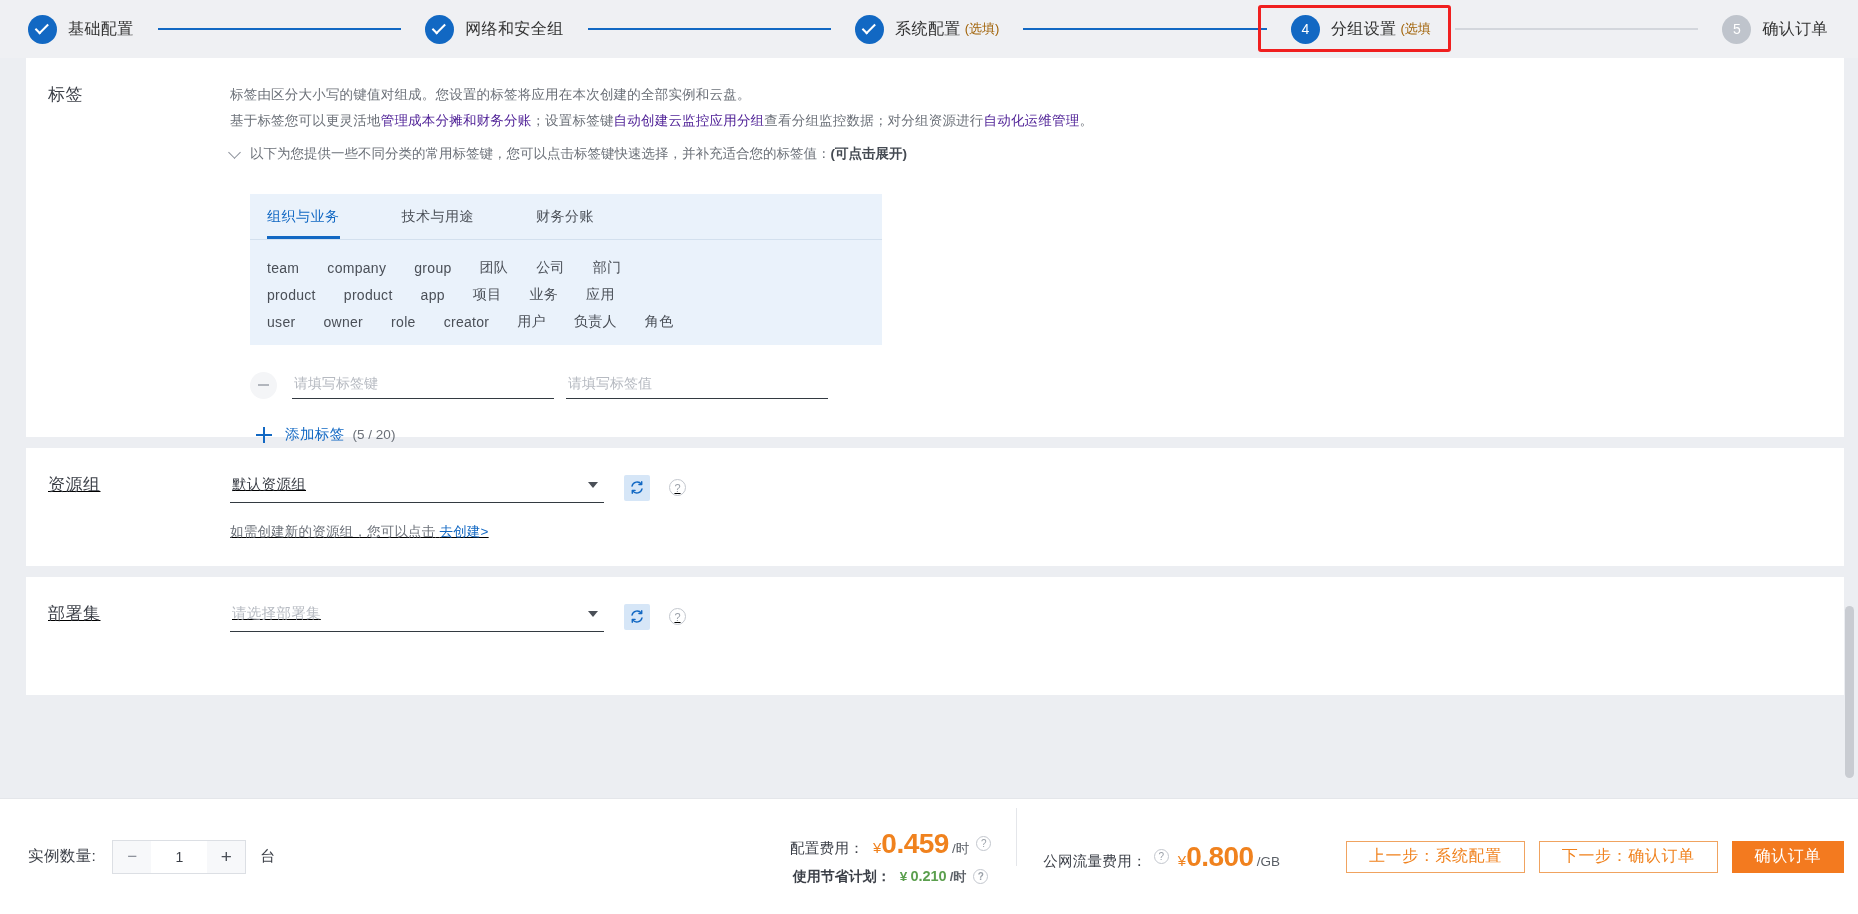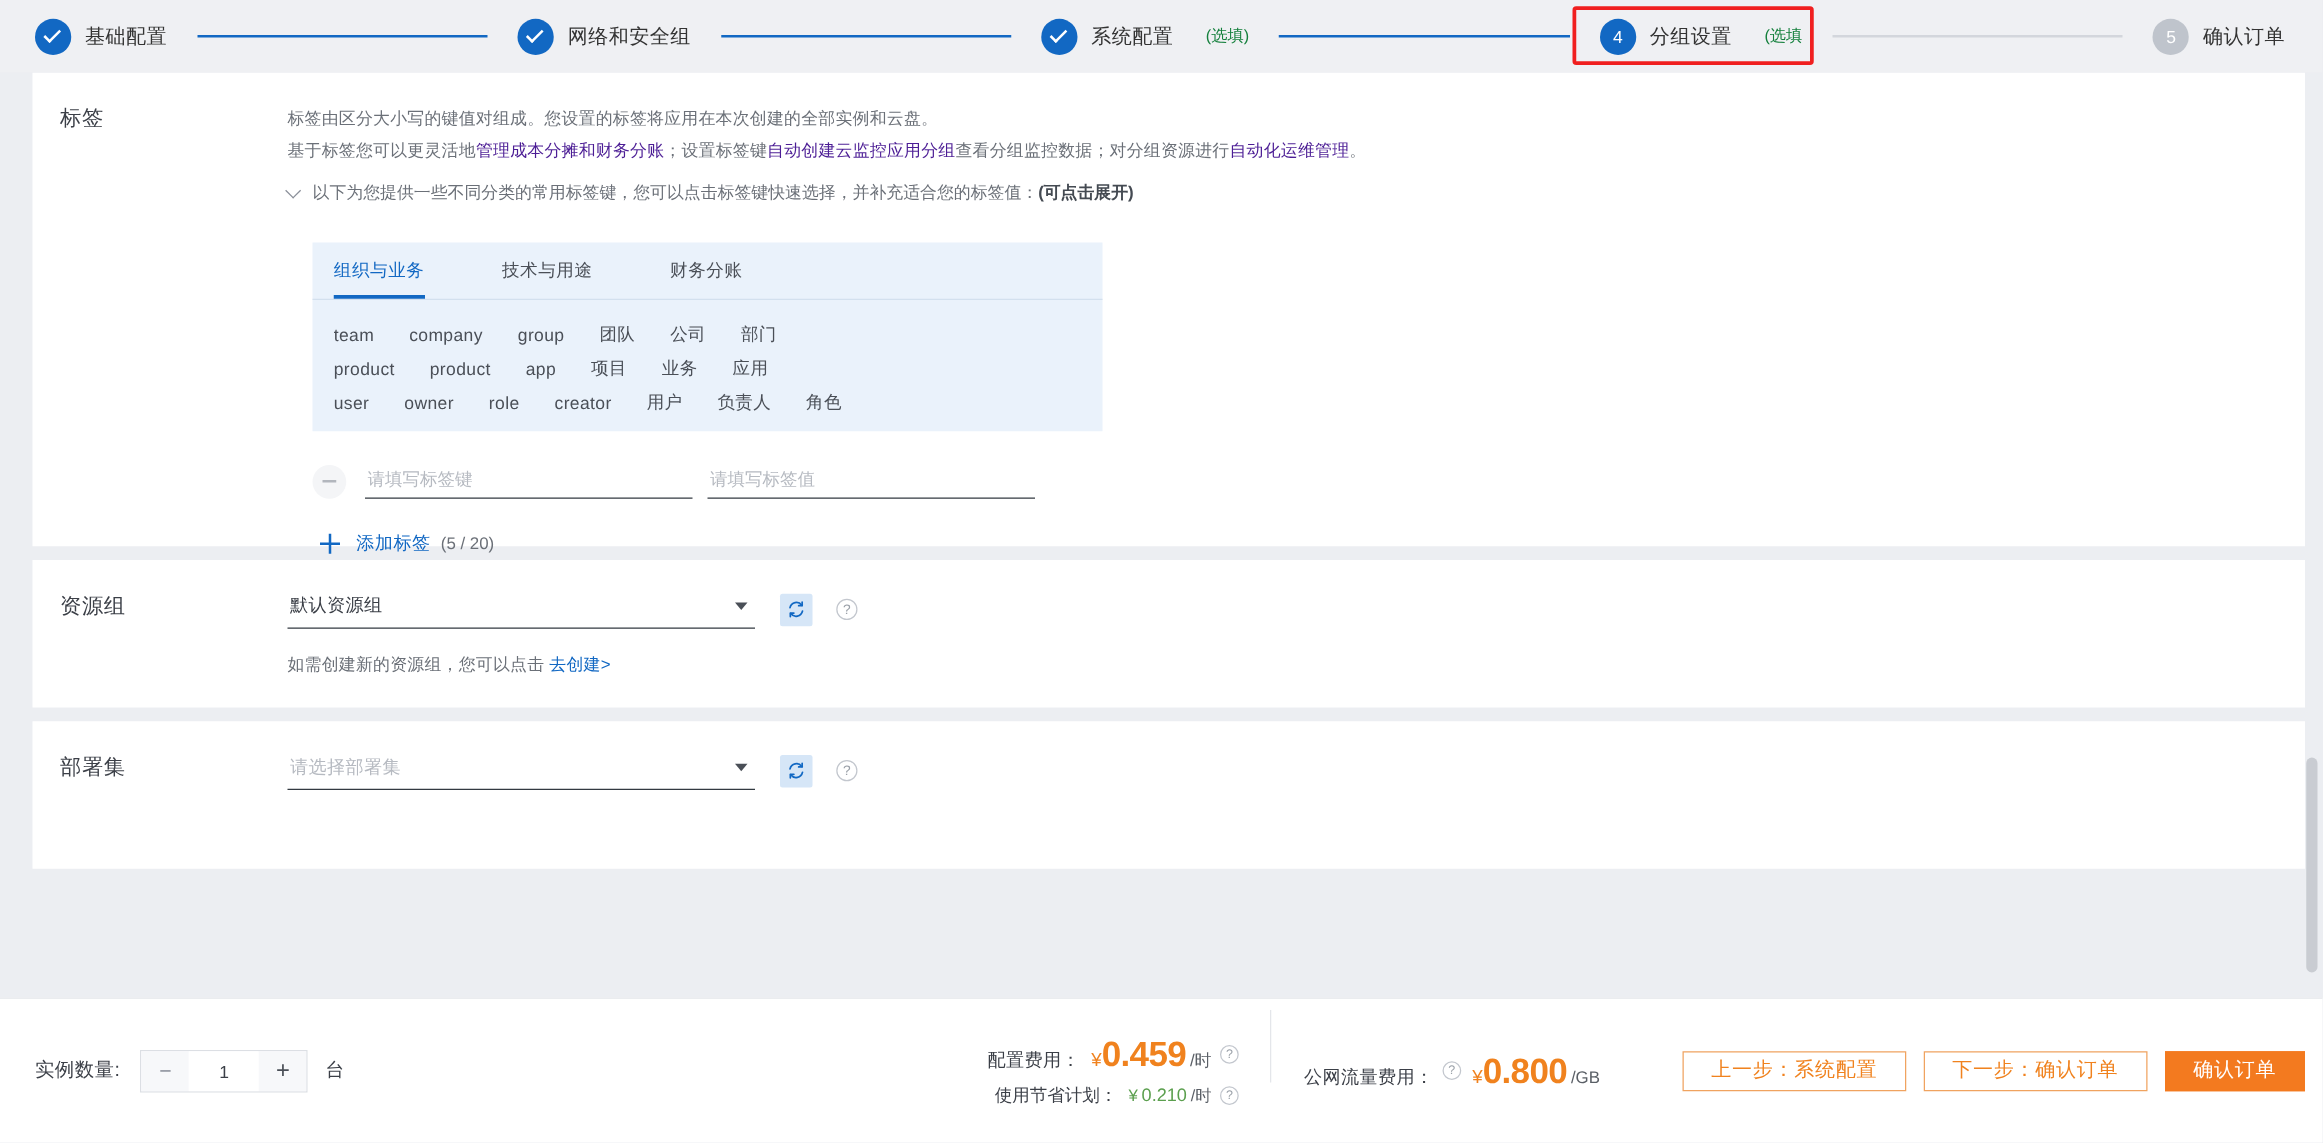--- a/index.html
+++ b/index.html
@@ -35,21 +35,21 @@
   .step-circle .chk {
     display: block; width: 13px; height: 7px;
     border-left: 2.3px solid #fff; border-bottom: 2.3px solid #fff;
     transform: rotate(-45deg) translate(1px, -2px);
   }
   .step-label {
     font-size: 16px; color: #333; margin-left: 11px;
     white-space: nowrap; letter-spacing: .4px;
   }
   .step-optional {
-    font-size: 13px; color: #15803d; margin-left: 26px; white-space: nowrap; text-align: center;
+    font-size: 13px; color: #a16207; margin-left: 4px; white-space: nowrap; text-align: center;
   }
   .step-line {
     height: 2px; background: #1268c3; flex: 1 1 auto;
     margin: 0 24px; min-width: 30px;
   }
   .step-line.inactive { background: #d3d6dc; }
 
   .step-highlight {
     position: absolute;
     left: 1258px; top: 5px; width: 193px; height: 47px;
@@ -65,21 +65,21 @@
     background: #eceef2;
     padding: 0 14px 0 26px;
     overflow: hidden;
   }
   .card {
     background: #fff;
     display: flex;
     padding: 24px 0 20px 0;
     position: relative;
   }
-  .card + .card { margin-top: 11px; }
+  .card + .card { margin-top: 11px; text-decoration: underline; }
   .card-label {
     width: 204px; flex: 0 0 204px;
     padding-left: 22px;
     font-size: 17px; color: #3b3f47;
     line-height: 26px;
     letter-spacing: .5px;
   }
   .card-body { flex: 1 1 auto; padding-right: 26px; }
 
   
@@ -223,21 +223,21 @@
   }
   .unit { font-size: 15px; color: #3b3f47; margin-left: 14px; }
 
   .price-zone { display: flex; align-items: center; margin-left: auto; }
   .price-block { position: relative; padding: 0 26px; }
   .price-block.divider::after {
     content: ""; position: absolute; right: 0; top: -20px; height: 58px;
     width: 1px; background: #e4e6ea;
   }
   .price-line { display: flex; align-items: baseline; white-space: nowrap; }
-  .price-line + .price-line { margin-top: 8px; justify-content: flex-end; }
+  .price-line + .price-line { margin-top: 8px; justify-content: center; font-weight: bold; }
   .price-cap { font-size: 14.5px; color: #3b3f47; letter-spacing: .3px; }
   .yen { font-size: 15px; color: #f0821e; margin-left: 9px; }
   .big-num { font-size: 28px; color: #f0821e; font-weight: bold; letter-spacing: -.5px; }
   .per { font-size: 13.5px; color: #5a5f66; margin-left: 3px; }
   .hint-ico {
     width: 15px; height: 15px; border-radius: 50%;
     border: 1px solid #c3c7ce; color: #9aa0a8; font-size: 10px;
     display: inline-flex; align-items: center; justify-content: center;
     margin-left: 7px; align-self: center; cursor: pointer; flex: 0 0 auto;
   }

